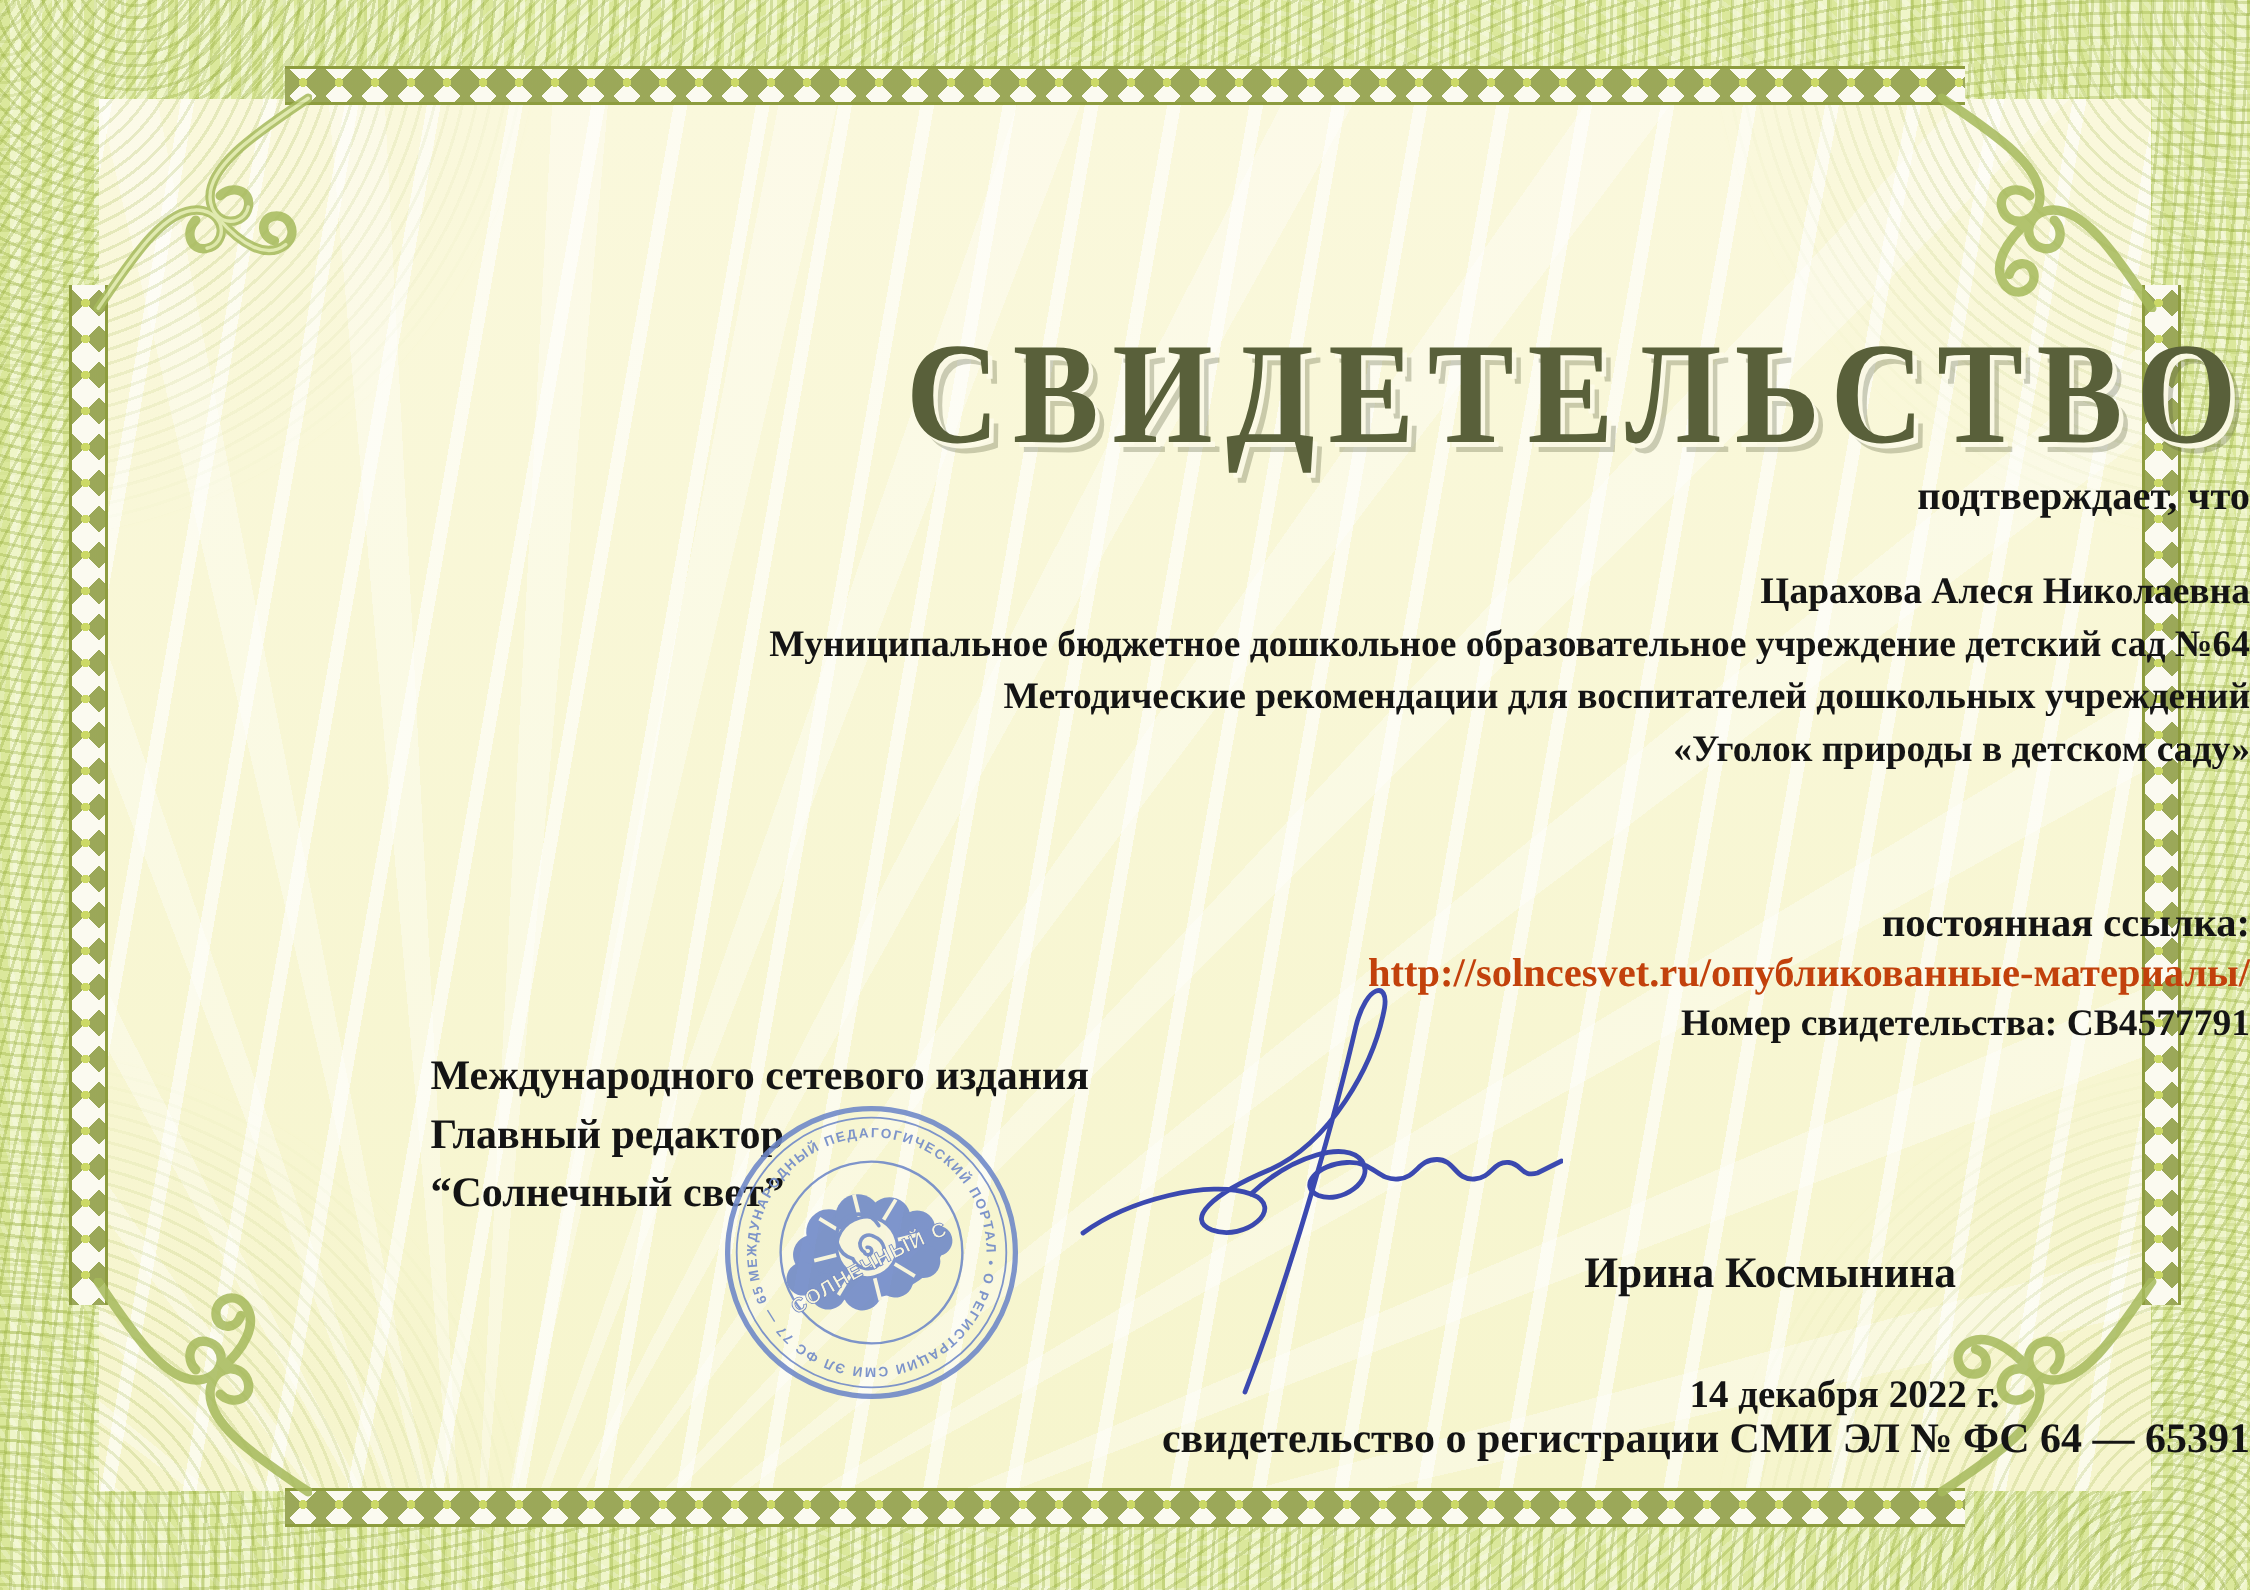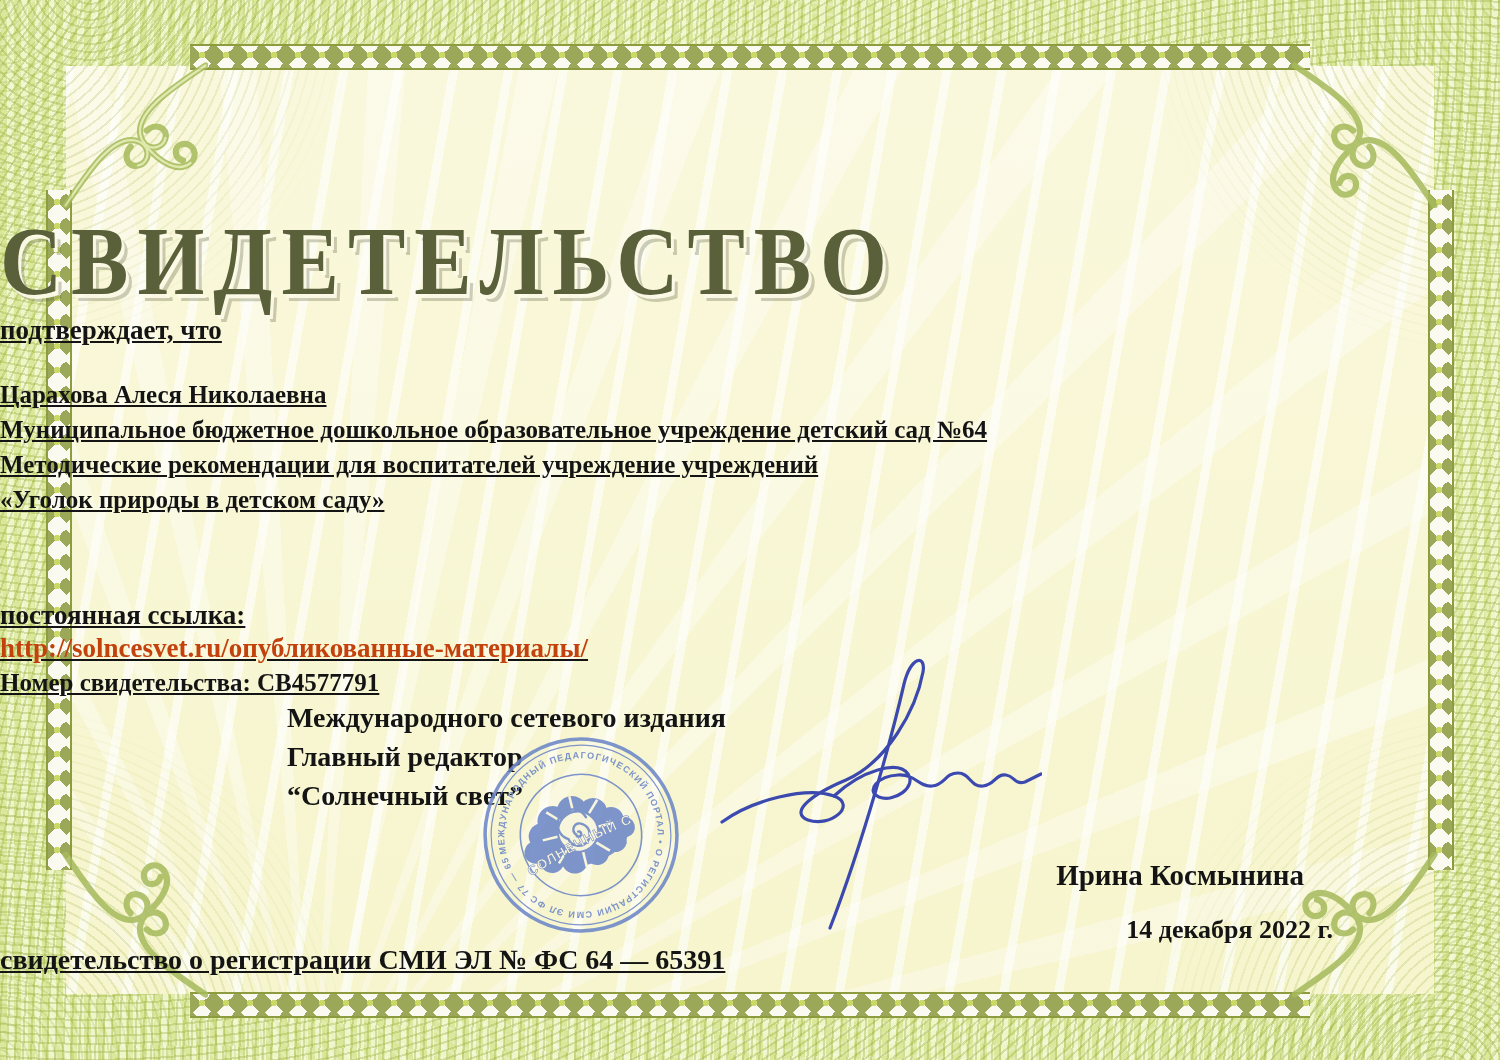--- a/index.html
+++ b/index.html
@@ -38,32 +38,32 @@
       conic-gradient(from 45deg, rgba(139,154,62,.85) 0 25%, rgba(0,0,0,0) 0 50%, rgba(139,154,62,.85) 0 75%, rgba(0,0,0,0) 0);
     background-size:18px 24px;}
   .band.top{top:44px;} .band.bottom{bottom:42px;}
   .band.left{left:46px;} .band.right{right:46px;}
   .flourish{position:absolute;width:150px;height:150px;opacity:.85;}
   .flourish.tl{left:58px;top:58px;}
   .flourish.tr{right:58px;top:58px;transform:rotate(90deg);}
   .flourish.br{right:58px;bottom:58px;transform:rotate(180deg);}
   .flourish.bl{left:58px;bottom:58px;transform:rotate(270deg);}
   
-  .abs{position:absolute;left:0;right:0;text-align:left;text-decoration:underline;}
+  .abs{position:absolute;left:0;right:0;text-align:right;}
   .title{top:212px;font-size:86px;font-weight:bold;color:#59603a;letter-spacing:9px;
     text-shadow:3px 3px 0 rgba(253,251,232,.95), 6px 6px 0 rgba(89,96,58,.30);}
   .title span{display:inline-block;transform:scaleY(1.12);}
   .subtitle{top:315px;font-size:27px;font-weight:bold;}
   .stack{top:377px;font-size:25px;font-weight:bold;line-height:35px;}
   .plabel{top:600px;font-size:27px;font-weight:bold;}
   .plink{top:633px;font-size:27px;font-weight:bold;}
   .plink a{color:#c2410c;text-decoration:none;cursor:pointer;}
   .pnumber{top:669px;font-size:25px;font-weight:bold;}
   .editor{position:absolute;left:287px;top:698px;font-size:28px;font-weight:bold;line-height:39px;text-align:left;}
-  .signer{position:absolute;right:196px;top:833px;font-size:29px;font-weight:bold;margin-top:26px;}
+  .signer{position:absolute;right:196px;top:833px;font-size:29px;font-weight:bold;}
   .sigdate{position:absolute;right:167px;top:869px;font-size:26px;font-weight:bold;margin-top:46px;}
   .footer{top:944px;font-size:28px;font-weight:bold;}
   .stamp{position:absolute;left:476px;top:730px;width:210px;height:210px;opacity:.88;transform:rotate(-14deg);}
   .signature{position:absolute;left:712px;top:650px;width:330px;height:300px;}
 </style>
 </head>
 <body>
 
 <div class="cert">
   <div class="guilloche"></div>
@@ -111,21 +111,21 @@
       <path d="M6,118 C26,88 44,62 62,66 C75,69 74,84 64,86 C55,88 52,77 58,71"></path>
       <path d="M70,70 C82,84 96,92 106,84 C113,78 108,67 99,69 C92,71 93,80 100,82"></path>
     </g>
   </svg>
 
   <div class="abs title"><span>СВИДЕТЕЛЬСТВО</span></div>
   <div class="abs subtitle">подтверждает, что</div>
   <div class="abs stack">
     <div>Царахова Алеся Николаевна</div>
     <div>Муниципальное бюджетное дошкольное образовательное учреждение детский сад №64</div>
-    <div>Методические рекомендации для воспитателей учреждение учреждений</div>
+    <div>Методические рекомендации для воспитателей дошкольных учреждений</div>
     <div>«Уголок природы в детском саду»</div>
   </div>
   <div class="abs plabel">постоянная ссылка:</div>
   <div class="abs plink">
     <a title="http://solncesvet.ru/опубликованные-материалы/">http://solncesvet.ru/опубликованные-материалы/</a>
   </div>
   <div class="abs pnumber">Номер свидетельства: СВ4577791</div>
 
   <div class="editor">
     <div>Международного сетевого издания</div>

